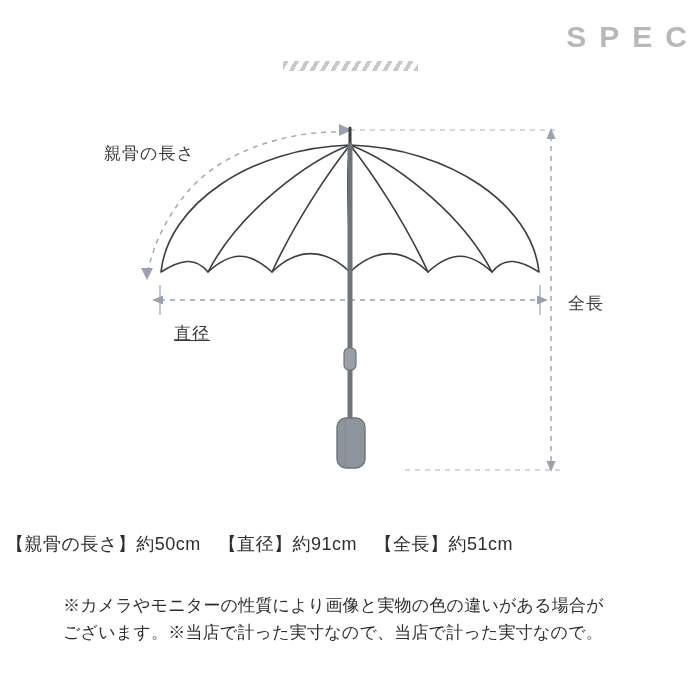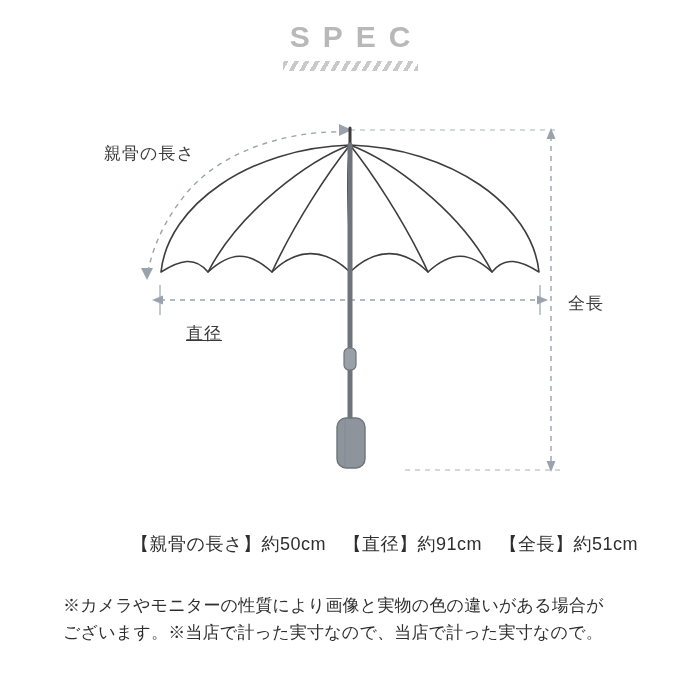--- a/index.html
+++ b/index.html
@@ -21,21 +21,21 @@
     width: 700px;
     height: 700px;
   }
 
   
   .title-block {
     position: absolute;
     top: 22px;
     left: 0;
     width: 700px;
-    text-align: center;
+    text-align: right;
   }
   .title-text {
     font-family: "Liberation Sans", sans-serif;
     font-size: 30px;
     font-weight: bold;
     letter-spacing: 13px;
     color: #b8b8b8;
     text-indent: 13px;
     line-height: 1;
   }
@@ -66,30 +66,30 @@
 
   .lbl {
     position: absolute;
     font-family: "Liberation Sans", sans-serif;
     font-size: 17px;
     color: #3a3a3a;
     white-space: nowrap;
     letter-spacing: 1px;
   }
   .lbl-rib     { left: 104px;  top: 42px; }
-  .lbl-diam    { left: 186px;  top: 222px; text-decoration: underline; }
+  .lbl-diam    { left: 174px;  top: 222px; text-decoration: underline; }
   .lbl-len     { left: 568px;  top: 192px; font-family: Liberation Mono, monospace; }
 
   
   .spec-line {
     position: absolute;
     top: 532px;
     left: 0;
     width: 644px;
-    text-align: right;
+    text-align: left;
     font-size: 18px;
     color: #2e2e2e;
     letter-spacing: 0.5px;
   }
   .spec-item { margin: 0 6px; }
 
   
   .notes {
     position: absolute;
     top: 592px;

